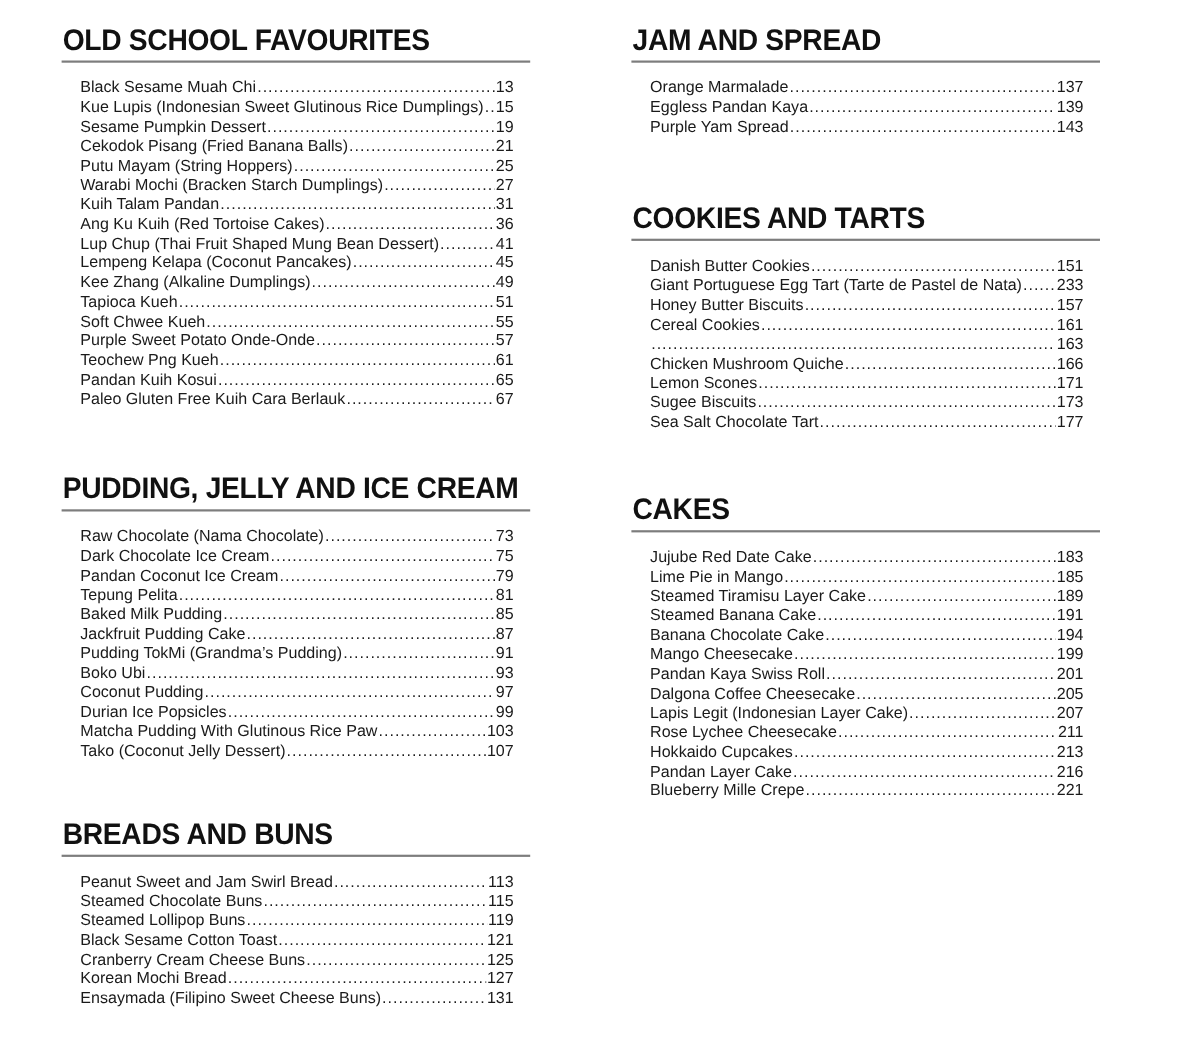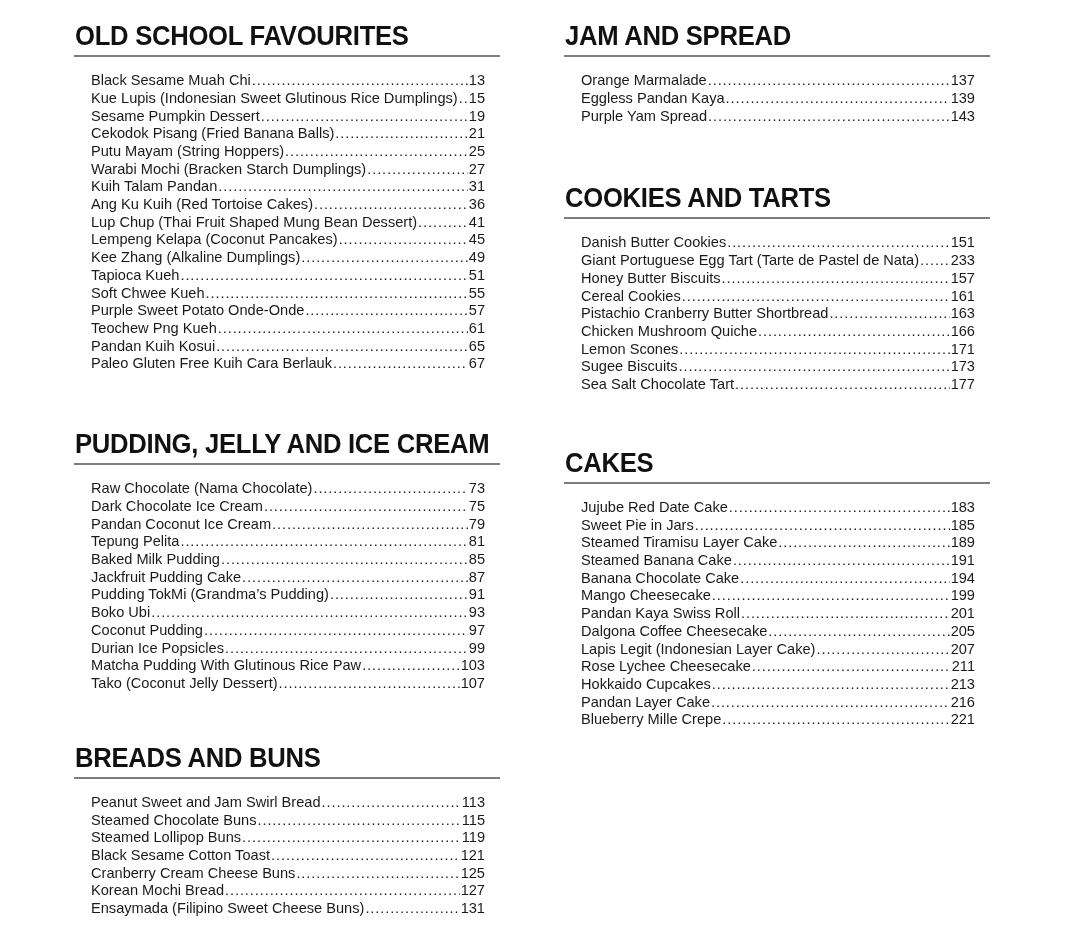--- a/index.html
+++ b/index.html
@@ -14,21 +14,22 @@
     color: #1a1a1a;
     overflow: hidden;
   }
   .page {
     position: relative;
     width: 1080px;
     height: 951px;
     box-sizing: border-box;
     padding: 22px 80px 0 74px;
     display: flex;
-    gap: 64px;
+    gap: 92px;
+    justify-content: flex-end;
   }
   .column {
     width: 426px;
     flex: 0 0 426px;
   }
   .section {
     margin-bottom: 2px;
   }
   .section-heading {
     font-size: 27px;
@@ -332,21 +333,20 @@
             <span class="entry-title">Honey Butter Biscuits</span>
             <span class="entry-leader"></span>
             <span class="entry-page">157</span>
           </li>
           <li class="toc-entry">
             <span class="entry-title">Cereal Cookies</span>
             <span class="entry-leader"></span>
             <span class="entry-page">161</span>
           </li>
           <li class="toc-entry">
-            <span class="entry-title">Pistachio Cranberry Butter Shortbread</span>
             <span class="entry-leader"></span>
             <span class="entry-page">163</span>
           </li>
           <li class="toc-entry">
             <span class="entry-title">Chicken Mushroom Quiche</span>
             <span class="entry-leader"></span>
             <span class="entry-page">166</span>
           </li>
           <li class="toc-entry">
             <span class="entry-title">Lemon Scones</span>
@@ -369,21 +369,21 @@
       <div class="section">
         <h2 class="section-heading">CAKES</h2>
         <div class="section-rule"></div>
         <ul class="toc-list">
           <li class="toc-entry">
             <span class="entry-title">Jujube Red Date Cake</span>
             <span class="entry-leader"></span>
             <span class="entry-page">183</span>
           </li>
           <li class="toc-entry">
-            <span class="entry-title">Sweet Pie in Jars</span>
+            <span class="entry-title">Lime Pie in Mango</span>
             <span class="entry-leader"></span>
             <span class="entry-page">185</span>
           </li>
           <li class="toc-entry">
             <span class="entry-title">Steamed Tiramisu Layer Cake</span>
             <span class="entry-leader"></span>
             <span class="entry-page">189</span>
           </li>
           <li class="toc-entry">
             <span class="entry-title">Steamed Banana Cake</span>

